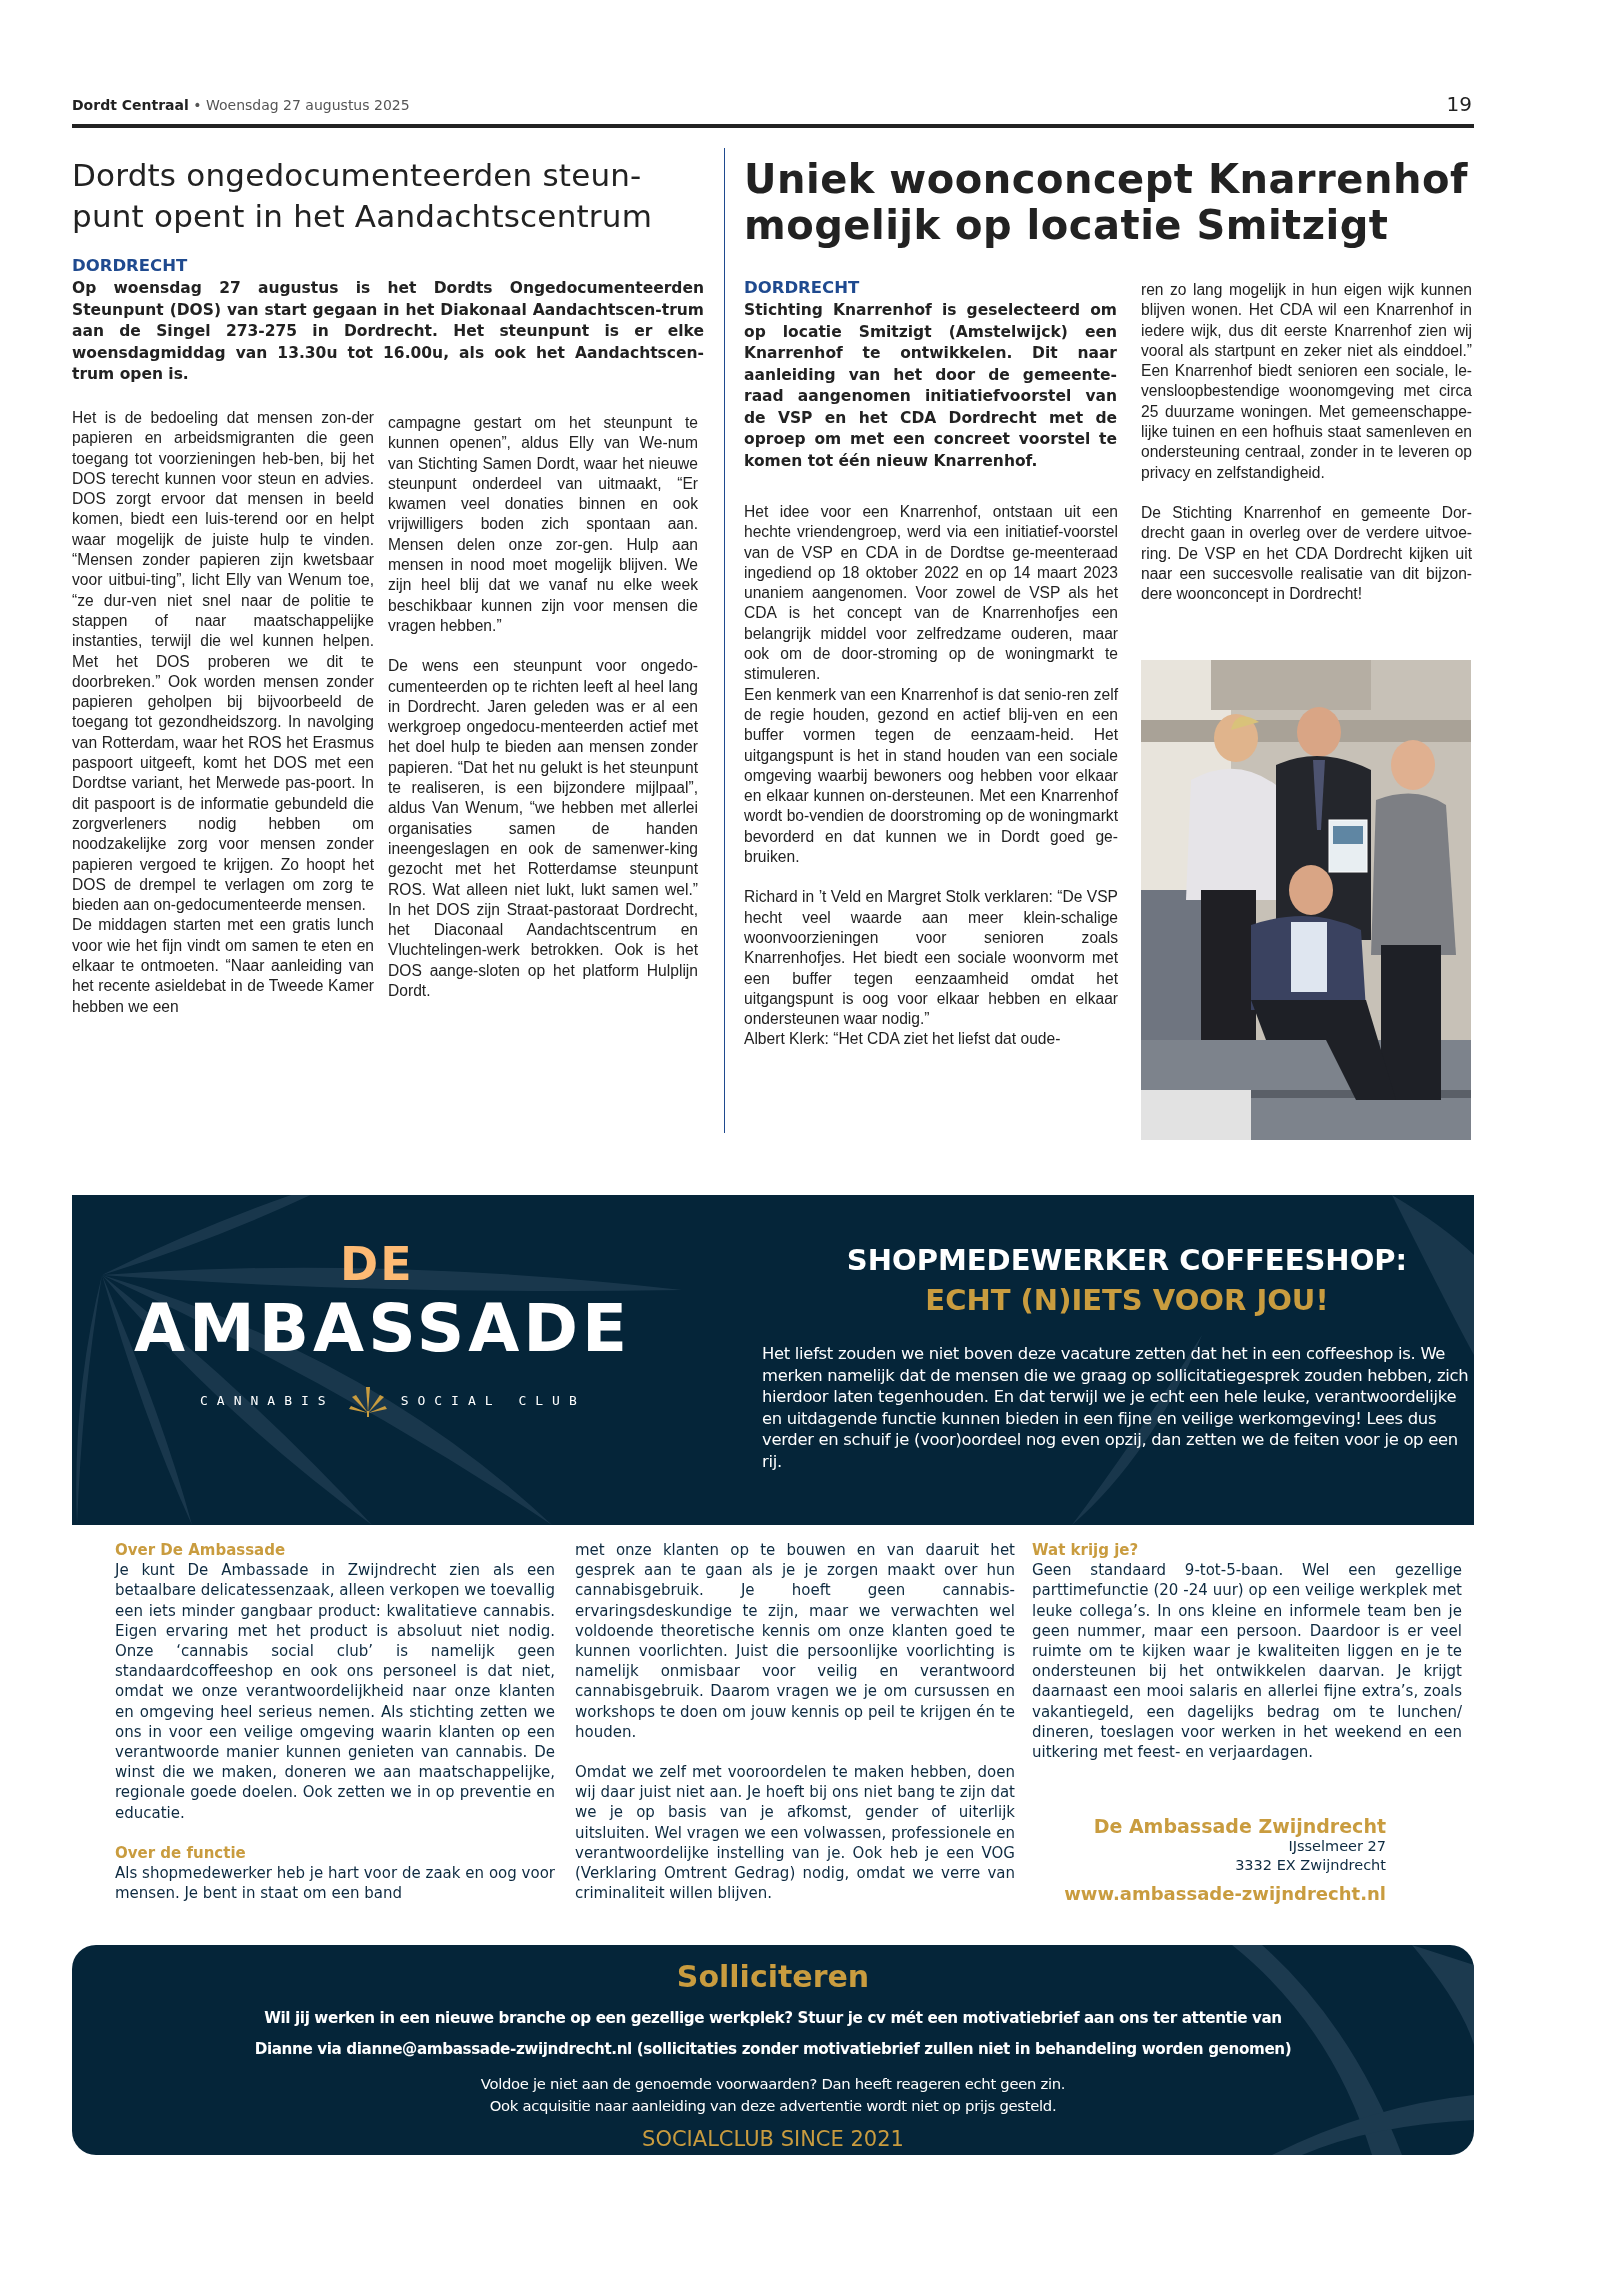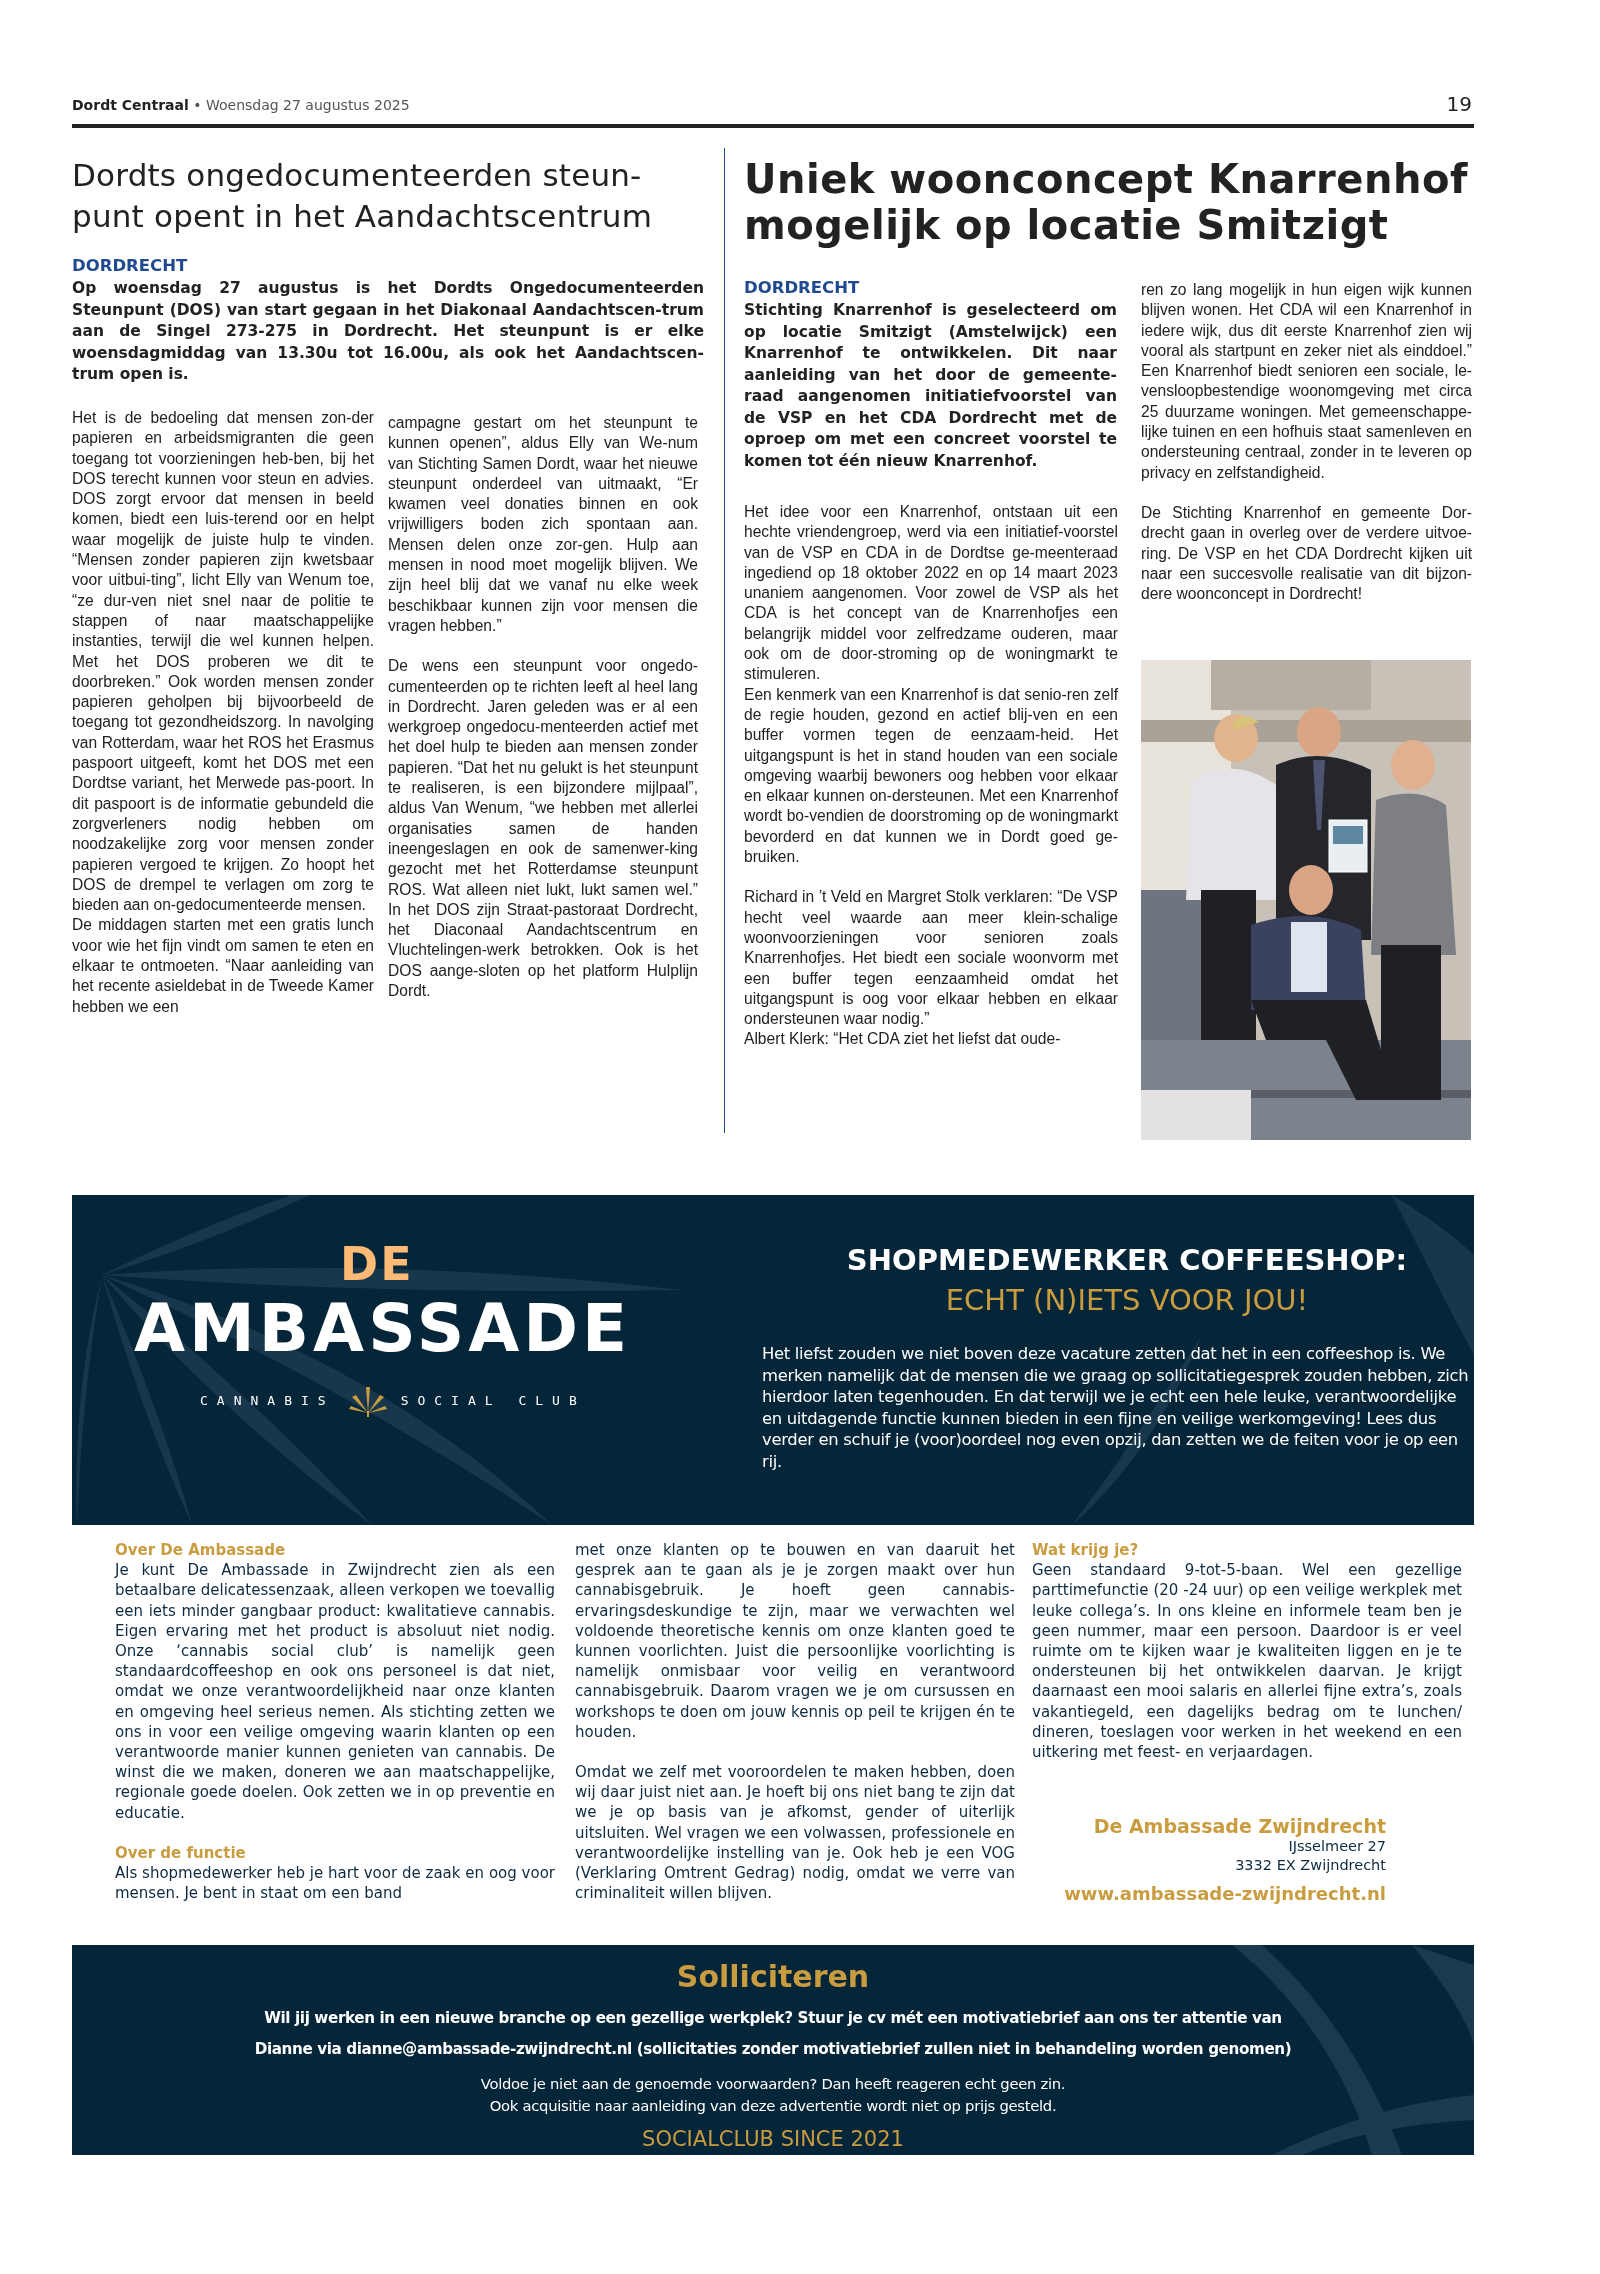--- a/index.html
+++ b/index.html
@@ -36,36 +36,36 @@
   .photo { position: absolute; left: 1141px; top: 660px; width: 330px; height: 480px; overflow: hidden; background: #b9b4ab; }
 
   
   .ad-top { position: absolute; left: 72px; top: 1195px; width: 1402px; height: 330px; background: #052539; overflow: hidden; }
   .ad-leaf { position: absolute; }
   .logo-de { position: absolute; left: 268px; top: 42px; font-family: "DejaVu Sans", sans-serif; font-weight: bold; font-size: 46px; color: #fdba74; letter-spacing: 2px; }
   .logo-amb { position: absolute; left: 62px; top: 95px; font-family: "DejaVu Sans", sans-serif; font-weight: bold; font-size: 66px; color: #ffffff; letter-spacing: 4px; }
   .logo-sub { position: absolute; left: 128px; top: 188px; font-family: "DejaVu Sans Mono", monospace; font-size: 13px; color: #ffffff; letter-spacing: 9px; display: flex; align-items: center; gap: 13px; }
   .logo-sub .leaf { width: 40px; height: 34px; }
   .ad-head1 { position: absolute; left: 715px; top: 48px; width: 680px; text-align: center; font-family: "DejaVu Sans", sans-serif; font-weight: bold; font-size: 29px; color: #ffffff; }
-  .ad-head2 { position: absolute; left: 715px; top: 88px; width: 680px; text-align: center; font-family: "DejaVu Sans", sans-serif; font-weight: normal; font-size: 29px; color: #c99c3f; }
+  .ad-head2 { position: absolute; left: 715px; top: 88px; width: 680px; text-align: center; font-family: "DejaVu Sans", sans-serif; font-weight: bold; font-size: 29px; color: #c99c3f; }
   .ad-intro { position: absolute; left: 690px; top: 148px; width: 712px; font-family: "DejaVu Sans", sans-serif; font-size: 16.4px; line-height: 21.6px; color: #ffffff; letter-spacing: -0.3px; }
 
   .ad-mid { position: absolute; left: 72px; top: 1525px; width: 1402px; height: 417px; background: #ffffff; }
   .ad-col { position: absolute; top: 15px; font-family: "DejaVu Sans", sans-serif; font-size: 15px; line-height: 20.2px; color: #0d2a40; text-align: justify; }
   .ad-col .sub { font-weight: bold; color: #c99c3f; font-size: 15px; }
   .ad-col p.gap { margin-top: 20px; }
   .ad-c1 { left: 43px; width: 440px; }
   .ad-c2 { left: 503px; width: 440px; }
   .ad-c3 { left: 960px; width: 430px; }
   .contact { position: absolute; right: 88px; top: 290px; text-align: right; font-family: "DejaVu Sans", sans-serif; }
   .contact .name { font-weight: bold; font-size: 19px; color: #c99c3f; }
   .contact .addr { font-size: 14.5px; color: #0d2a40; line-height: 19px; }
   .contact .url { font-weight: bold; font-size: 18px; color: #c99c3f; margin-top: 8px; }
 
-  .ad-bottom { position: absolute; left: 72px; top: 1945px; width: 1402px; height: 210px; background: #052539; overflow: hidden; text-align: center; }
+  .ad-bottom { position: absolute; left: 72px; top: 1945px; width: 1402px; height: 210px; background: #052539; overflow: hidden; text-align: center; border-radius: 24px; }
   .sol-title { position: absolute; left: 0; top: 14px; width: 100%; font-family: "DejaVu Sans", sans-serif; font-weight: bold; font-size: 30px; color: #c99c3f; }
   .sol-line { position: absolute; left: 0; width: 100%; font-family: "DejaVu Sans", sans-serif; font-weight: bold; font-size: 15.2px; color: #ffffff; letter-spacing: -0.4px; }
   .sol-l1 { top: 64px; }
   .sol-l2 { top: 95px; }
   .sol-note { position: absolute; left: 0; width: 100%; font-family: "DejaVu Sans", sans-serif; font-size: 14.8px; color: #ffffff; letter-spacing: -0.3px; }
   .sol-n1 { top: 130px; }
   .sol-n2 { top: 152px; }
   .sol-since { position: absolute; left: 0; top: 182px; width: 100%; font-family: "DejaVu Sans", sans-serif; font-weight: normal; font-size: 21px; color: #c99c3f; }
 </style>
 </head>

